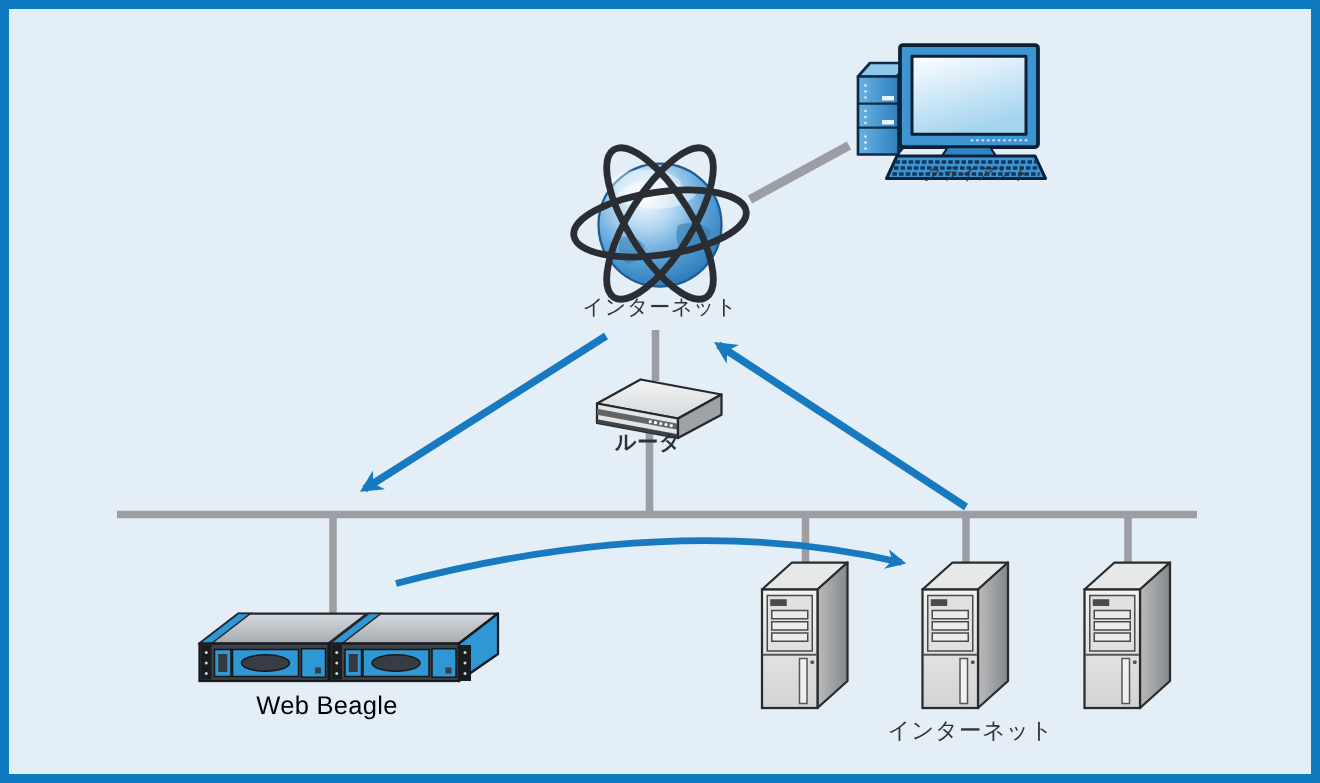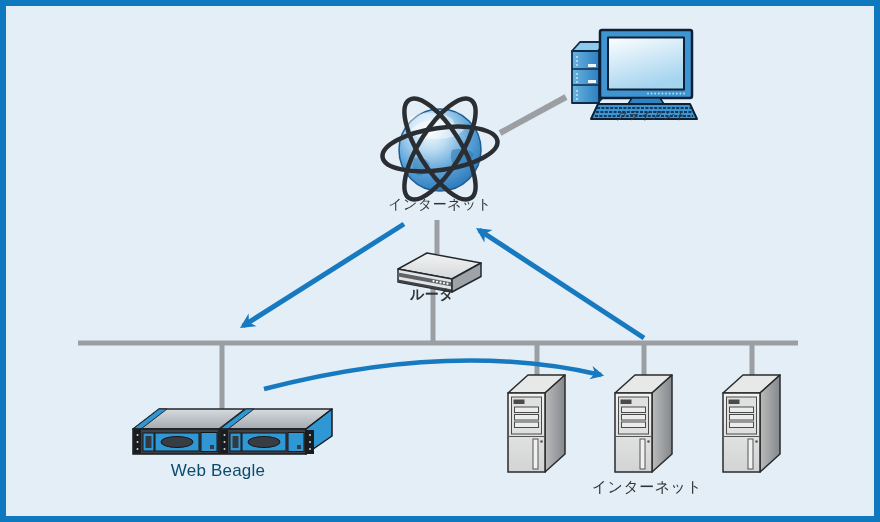--- a/index.html
+++ b/index.html
@@ -219,17 +219,17 @@
       <line class="arrow" x1="644" y1="338" x2="479" y2="230" marker-end="url(#ah)"></line>
     </g>
     <g>
       <path class="arrow-curved" d="M264,389 Q452,340 601,375" marker-end="url(#ah)"></path>
     </g>
   </svg>
 
   <div class="label" style="left:440px;top:196px;font-size:14px;">インターネット</div>
   <div class="label" style="left:651px;top:108px;font-size:11px;font-style:italic;">クライアント</div>
   <div class="label" style="left:432px;top:286px;font-size:14px;font-weight:bold;">ルータ</div>
-  <div class="label" style="left:218px;top:461px;font-size:17px;letter-spacing:0.2px;color:#0c4a6e;">Web Beagle</div>
+  <div class="label" style="left:218px;top:461px;font-size:17px;letter-spacing:0.2px;color:#000000;">Web Beagle</div>
   <div class="label" style="left:647px;top:478px;font-size:15px;">インターネット</div>
 
   <div class="frame"></div>
 </div>
 
 </body></html>

